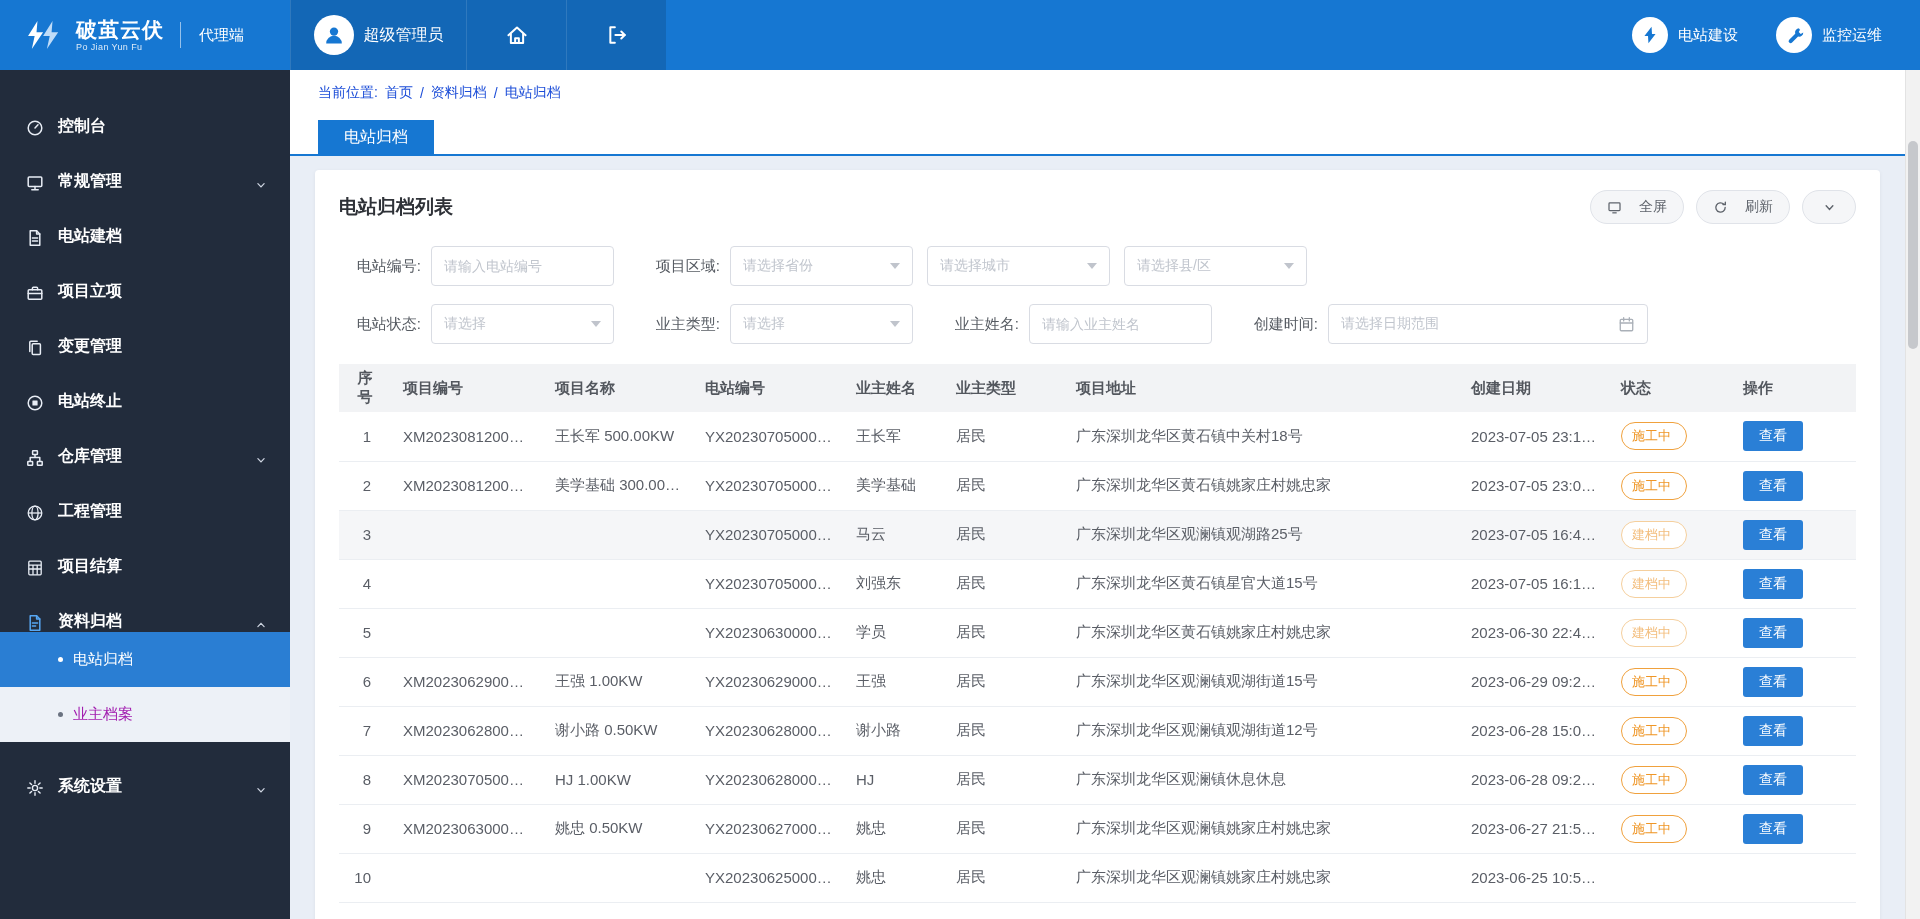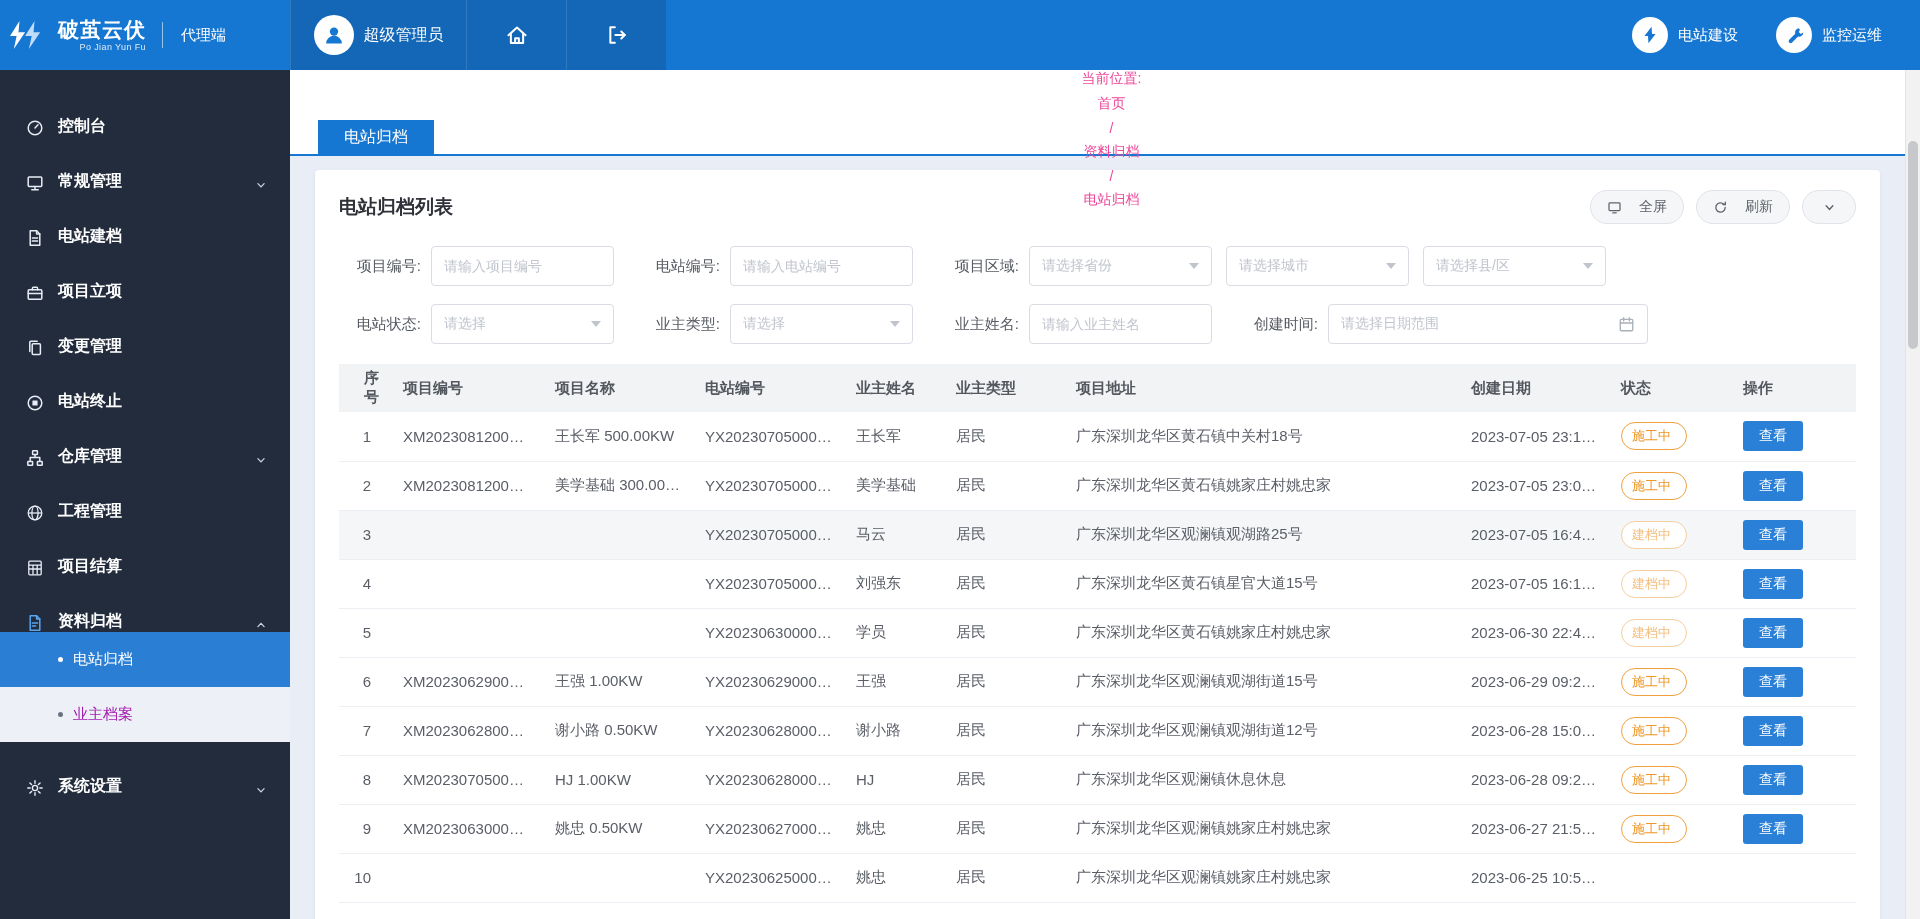--- a/index.html
+++ b/index.html
@@ -3,21 +3,21 @@
 <meta charset="utf-8">
 <style>
   * { margin:0; padding:0; box-sizing:border-box; }
   html,body { width:1920px; height:919px; overflow:hidden; background:#e9eef6;
     font-family:"Liberation Sans","DejaVu Sans",sans-serif; }
   svg { display:block; flex:none; }
 
   
   .topbar { position:fixed; top:0; left:0; width:1920px; height:70px; background:#1677d2;
     color:#fff; display:flex; align-items:stretch; z-index:30; }
-  .logo { width:290px; flex:none; display:flex; align-items:center; padding:0 10px 0 6px; gap:10px; cursor:pointer;text-align:right; }
+  .logo { width:290px; flex:none; display:flex; align-items:center; padding:0 10px 0 24px; gap:10px; cursor:pointer; }
   .logo-cn { font-size:21px; font-weight:bold; letter-spacing:1px; line-height:1.15; }
   .logo-en { font-size:9px; opacity:.85; letter-spacing:.4px; }
   .logo-sep { width:1px; height:26px; background:rgba(255,255,255,.55); margin:0 8px 0 6px; }
   .logo-tag { font-size:15px; }
   .hblock { display:flex; align-items:center; justify-content:center; background:rgba(0,0,0,.13);
     border-left:1px solid rgba(255,255,255,.12); cursor:pointer; }
   .user-block { width:176px; gap:10px; font-size:16px; }
   .ib { width:100px; }
   .avatar { width:40px; height:40px; background:#fff; border-radius:50%; display:flex; align-items:center; justify-content:center; }
   .top-spacer { flex:1; }
@@ -33,21 +33,21 @@
   .s-arrow { margin-left:auto; color:#cdd4e0; }
   .s-subitem { height:55px; display:flex; align-items:center; padding-left:58px; gap:10px; font-size:15px;
     cursor:pointer; background:#edf1f7; color:#a21caf; }
   .s-subitem .dot { width:5px; height:5px; border-radius:50%; background:#6a7280; flex:none; }
   .s-subitem.active { background:#2a7ed3; color:#fff; }
   .s-subitem.active .dot { background:#fff; }
 
   
   .main { position:fixed; top:70px; left:290px; right:15px; bottom:0; background:#e9eef6; overflow:hidden; }
   .crumbbar { height:46px; background:#fff; display:flex; align-items:center; gap:7px; padding-left:28px;
-    font-size:14px; color:#ec4899;flex-direction:column; }
+    font-size:14px; color:#1d4ed8; }
   .crumb-link { cursor:pointer; }
   .tabstrip { height:40px; background:#fff; border-bottom:2px solid #1677d2; display:flex; align-items:flex-end; padding-left:28px; }
   .tab { height:34px; background:#1677d2; color:#fff; display:flex; align-items:center; padding:0 26px; font-size:16px; cursor:pointer; }
 
   .card { margin:14px 25px 0; background:#fff; border-radius:4px; box-shadow:0 1px 4px rgba(0,0,0,.06);
     padding:20px 24px; height:920px; }
   .card-head { display:flex; align-items:center; justify-content:space-between; }
   .card-title { font-size:19px; font-weight:bold; color:#2f3238; }
   .card-tools { display:flex; gap:12px; }
   .pill { height:34px; border-radius:17px; border:1px solid #e0e3e9; background:#f5f6f8; color:#5f646c;
@@ -75,21 +75,21 @@
   .btn-search { background:#1677d2; }
   .btn-reset { background:#a9b3bd; }
 
   
   table { width:100%; border-collapse:collapse; table-layout:fixed; margin-top:20px; font-size:15px; color:#5a5e66; }
   thead th { background:#f2f3f5; height:48px; font-weight:bold; text-align:left; padding:0 12px; color:#53575e; }
   tbody td { height:49px; border-bottom:1px solid #ebeef2; padding:0 12px; overflow:hidden;
     white-space:nowrap; text-overflow:ellipsis; }
   tr.hl { background:#f5f6f8; }
   .c-seq { text-align:right; padding-right:20px !important; }
-  th.c-seq { text-align:right; padding-right:12px !important; }
+  th.c-seq { text-align:center; padding-right:12px !important; }
   .badge { display:inline-block; min-width:66px; padding:4px 10px; border-radius:14px;
     font-size:13px; border:1px solid; background:#fff; }
   .badge.working { color:#ef9626; border-color:#f0a13d; }
   .badge.filing  { color:#f3bd7c; border-color:#f5cf9d; }
   .view-btn { background:#2a7fd6; color:#fff; border:none; border-radius:3px; padding:6px 16px; font-size:14px; cursor:pointer; }
 
   
   .pagebar { position:fixed; top:70px; right:0; bottom:0; width:15px; background:#f2f2f2;
     border-left:1px solid #e3e3e3; z-index:25; }
   .pagebar .thumb { position:absolute; top:71px; left:2px; width:10px; height:208px; border-radius:5px; background:#c6c8cc; }
@@ -299,24 +299,20 @@
         </div>
         <div class="pill sq">
           <svg width="15" height="15" viewBox="0 0 18 18" fill="none" stroke="currentColor" stroke-width="1.7" stroke-linecap="round">
               <path d="M5 7l4 4.4 4-4.4"></path>
             </svg>
         </div>
       </div>
     </div>
 
     <div class="f-row">
-      <div class="f-group">
-        <span class="f-label">项目编号:</span>
-        <input class="f-input" placeholder="请输入项目编号" style="">
-      </div>
       <div class="f-group">
         <span class="f-label">电站编号:</span>
         <input class="f-input" placeholder="请输入电站编号" style="">
       </div>
       <div class="f-group tight" style="margin-right:14px;">
         <span class="f-label">项目区域:</span>
         <div class="f-select">
           <span>请选择省份</span>
             <span class="caret"></span>
         </div>

